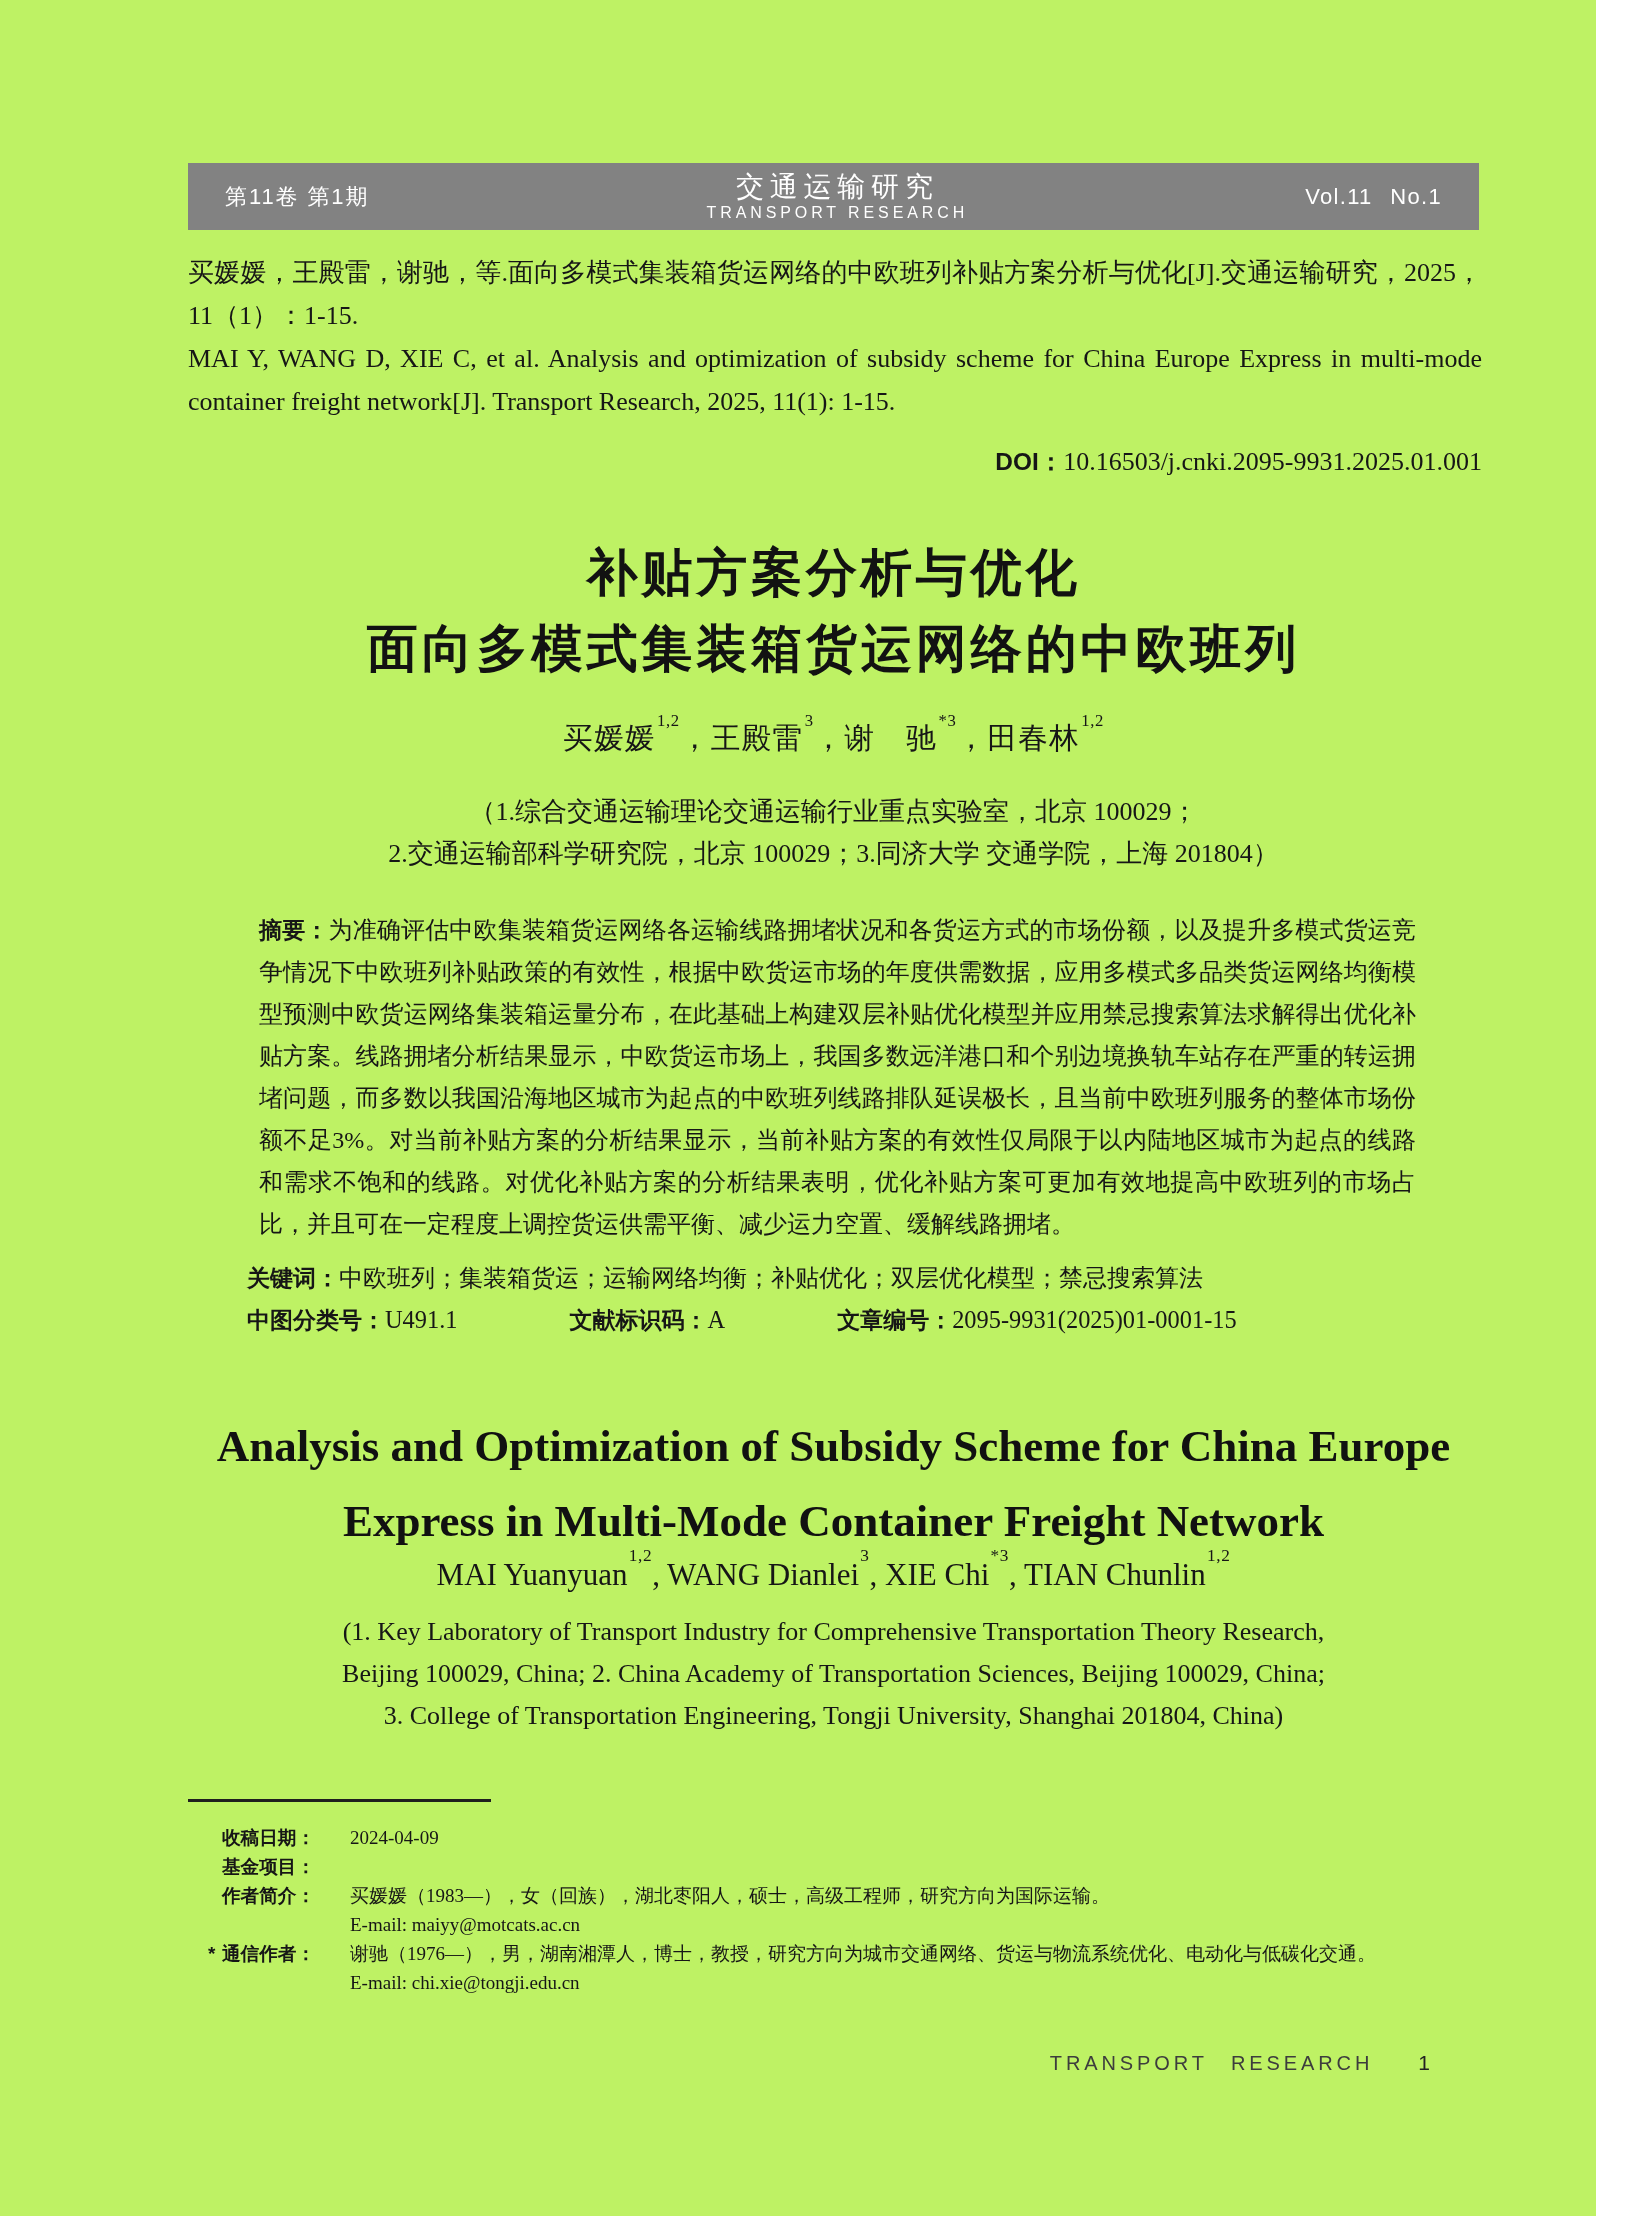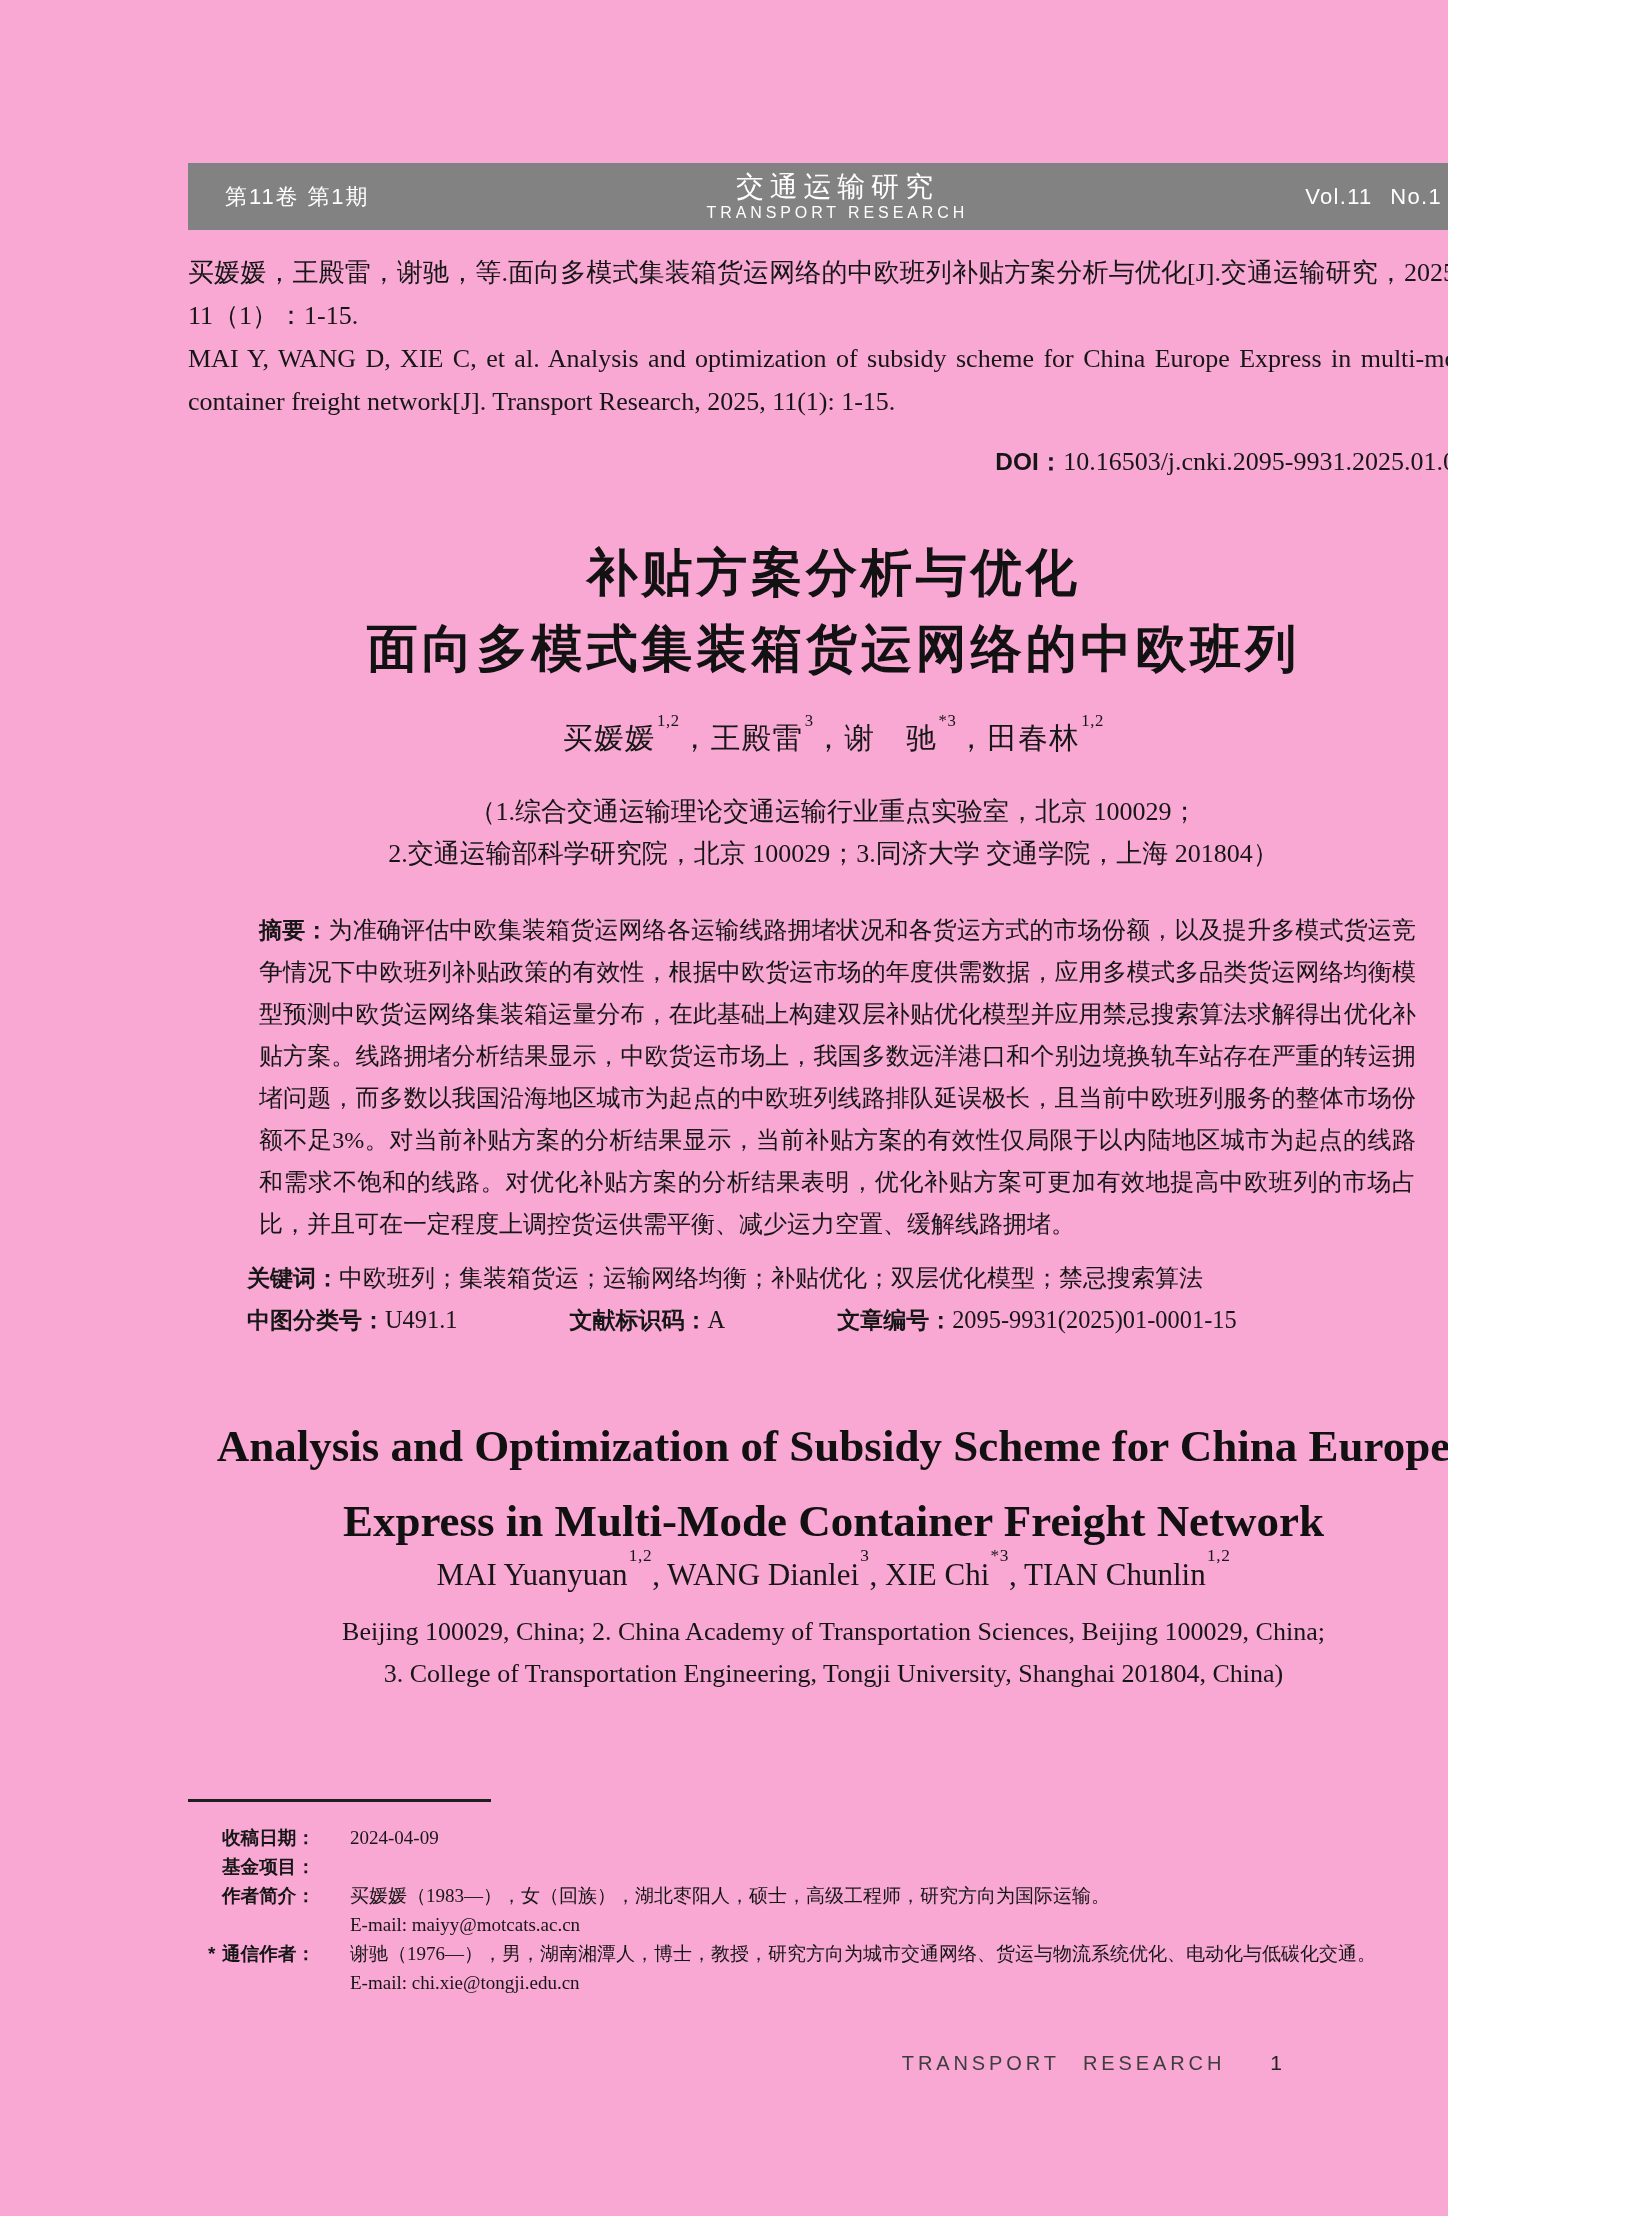--- a/index.html
+++ b/index.html
@@ -1,20 +1,20 @@
 <!DOCTYPE html>
 <html style="font-size:10.3px"><head>
 <meta charset="utf-8">
 <style>
   html,body{margin:0;padding:0;background:#ffffff;}
   .page{
     position:relative;
-    width:1448px;
+    width:1596px;
     height:2216px;
-    background:#f9a8d4;
+    background:#bef264;
     color:#161616;
     font-family:"Liberation Serif", serif;
     overflow:hidden;
   }
   
   .header-bar{
     position:absolute; left:188px; top:163px;
     width:1291px; height:67px;
     background:#828282; color:#ffffff;
     display:flex; align-items:center;
@@ -151,20 +151,21 @@
   <div class="title-en">
     <div>Analysis and Optimization of Subsidy Scheme for China Europe</div>
     <div>Express in Multi-Mode Container Freight Network</div>
   </div>
 
   <div class="authors-en">
     <span><span>MAI Yuanyuan</span><sup>1,2</sup><span>, </span></span><span><span>WANG Dianlei</span><sup>3</sup><span>, </span></span><span><span>XIE Chi</span><sup>*3</sup><span>, </span></span><span><span>TIAN Chunlin</span><sup>1,2</sup><span></span></span>
   </div>
 
   <div class="affils-en">
+    <div>(1. Key Laboratory of Transport Industry for Comprehensive Transportation Theory Research,</div>
     <div>Beijing 100029, China; 2. China Academy of Transportation Sciences, Beijing 100029, China;</div>
     <div>3. College of Transportation Engineering, Tongji University, Shanghai 201804, China)</div>
   </div>
 
   <div class="footnote-rule"></div>
   <div class="footnotes">
     <div class="fn-row">
       <span class="fn-star"></span>
       <span class="fn-label">收稿日期：</span>
       <span class="fn-text">2024-04-09</span>

